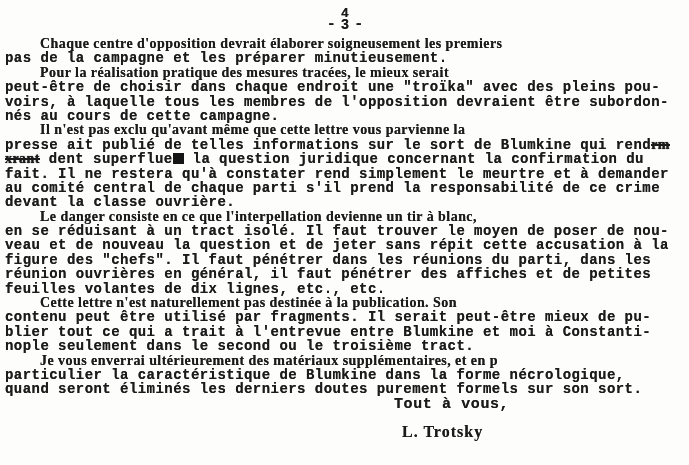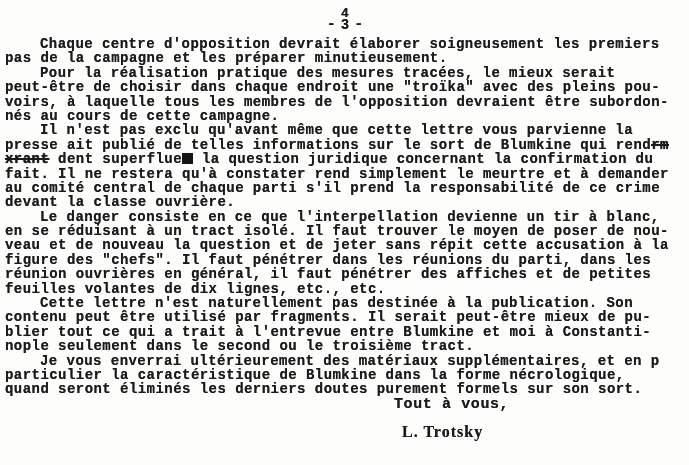--- a/index.html
+++ b/index.html
@@ -40,26 +40,27 @@
   .doc-body {
     font-size: 14px;
     line-height: 14.4px;
     letter-spacing: 0.45px;
   }
   .para { margin: 0; }
   .line {
     white-space: pre;
     height: 14.4px;
   }
-  .line.first { text-indent: 35px; }
+  .line.first { text-indent: 35px; font-family: Liberation Serif, serif; }
   .struck {
     text-decoration: line-through;
     text-decoration-thickness: 2px;
     font-weight: 900;
     text-shadow: 0 0 1px #000;
+    font-family: Liberation Serif, serif;
   }
   .blob {
     display: inline-block;
     width: 11px;
     height: 11px;
     background: #141414;
     vertical-align: -1px;
   }
   .closing-block {
     margin-top: 0;

